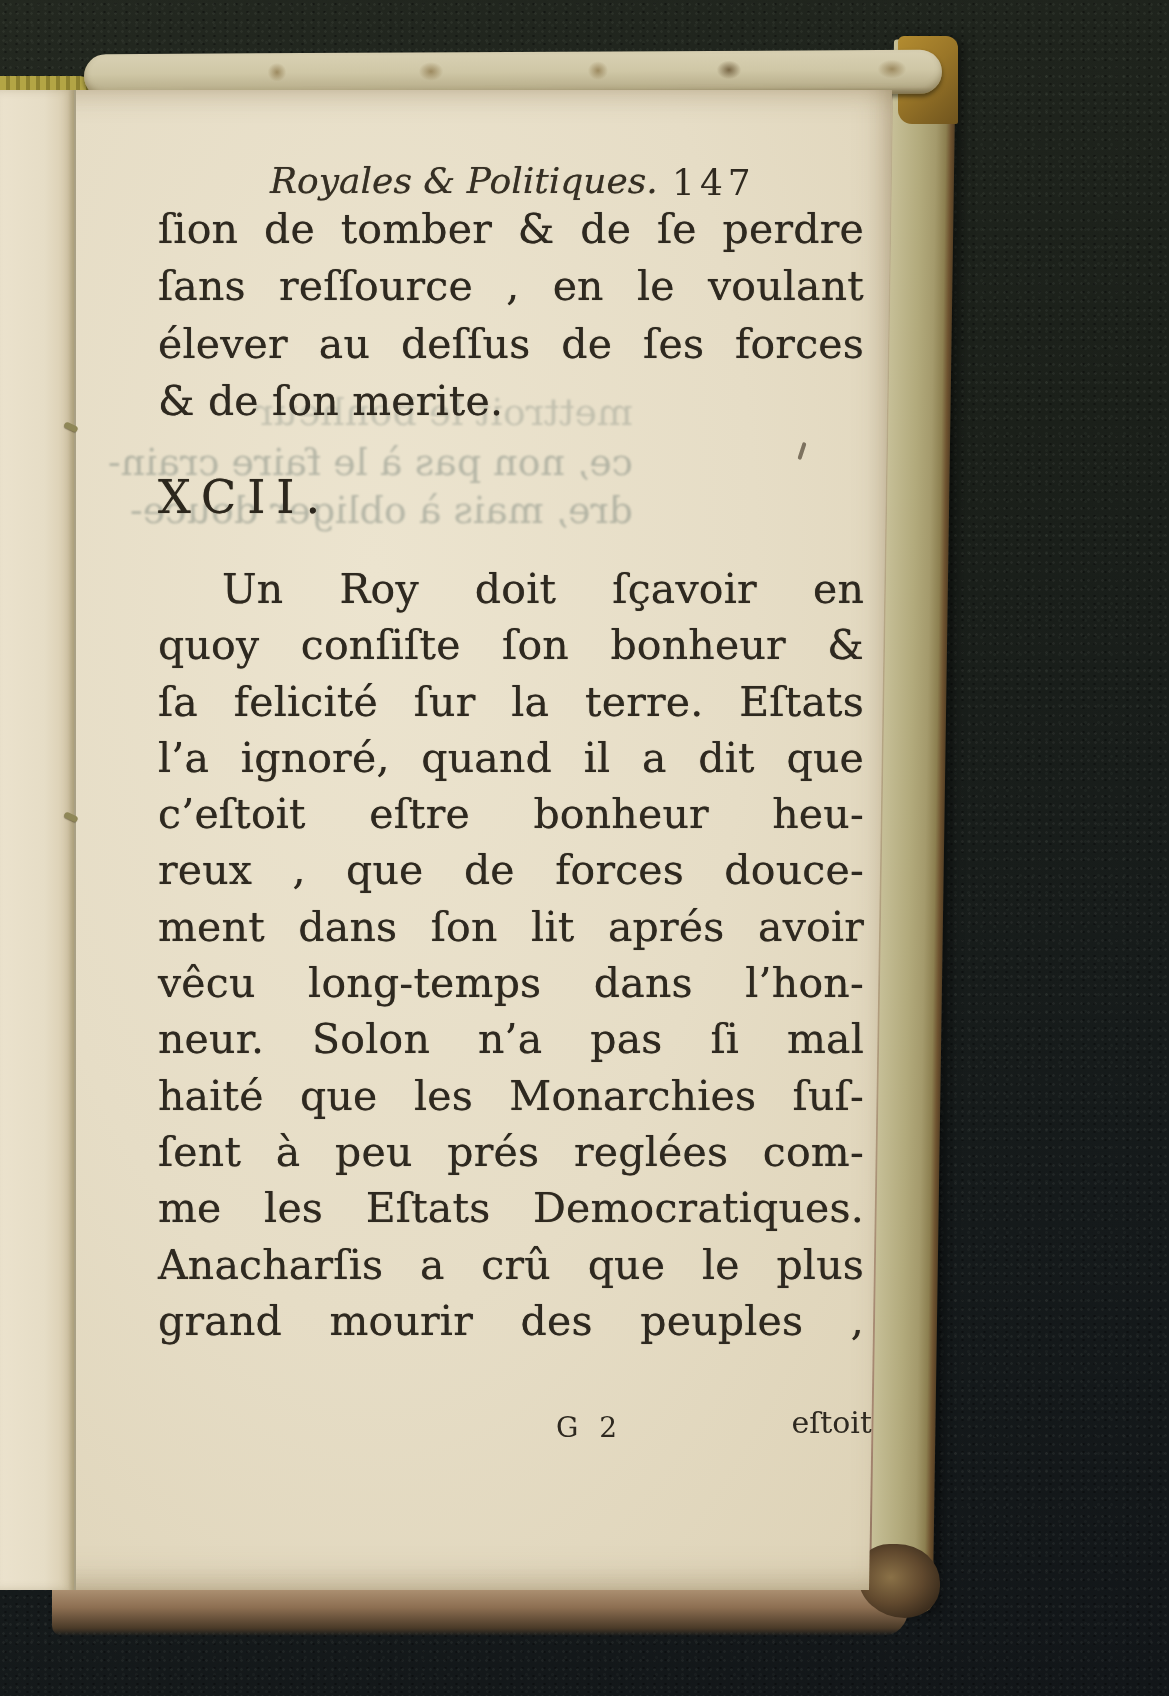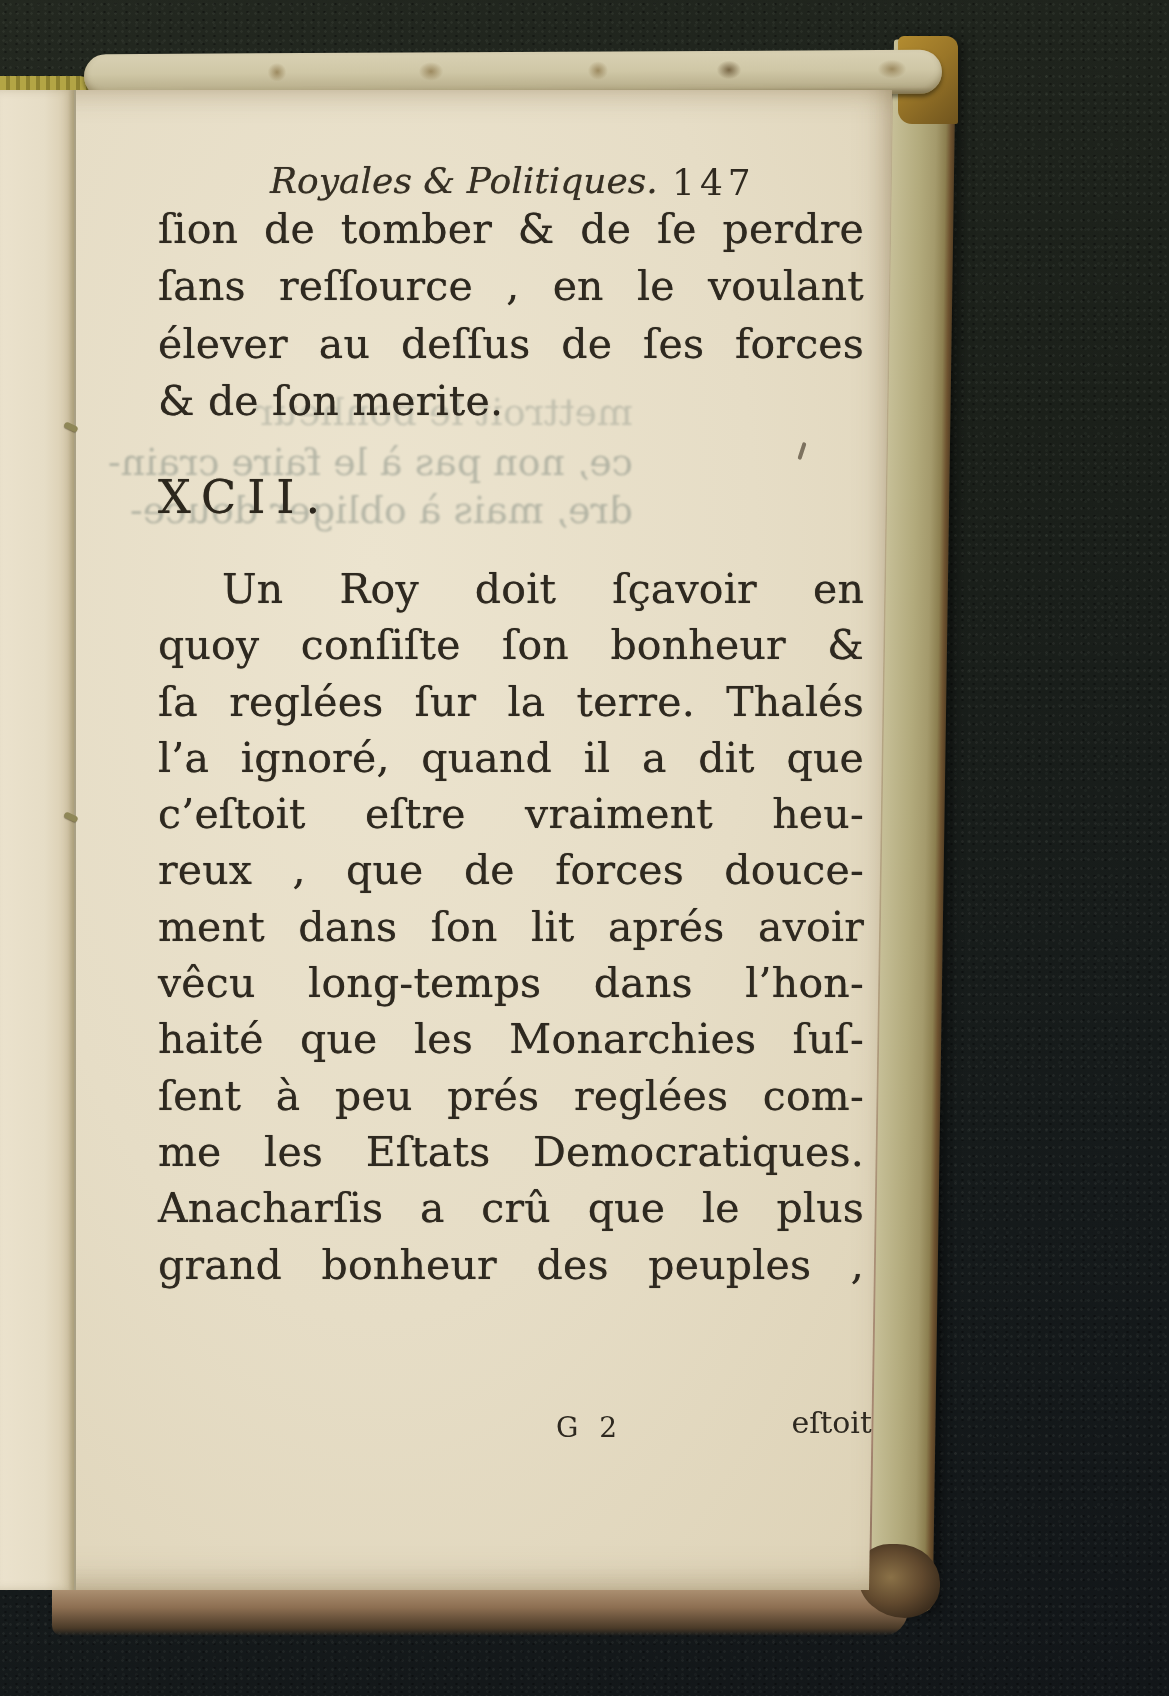--- a/index.html
+++ b/index.html
@@ -134,31 +134,32 @@
           <div class="line just">ſans reſſource , en le voulant</div>
           <div class="line just">élever au deſſus de ſes forces</div>
           <div class="line">&amp; de ſon merite.</div>
         </div>
 
         <div class="heading">XCII.</div>
 
         <div class="block2">
           <div class="line just indent">Un Roy doit ſçavoir en</div>
           <div class="line just">quoy conſiſte ſon bonheur &amp;</div>
-          <div class="line just">ſa reglées ſur la terre. Thalés</div>
+          <div class="line just">ſa felicité ſur la terre. Eſtats</div>
           <div class="line just">l’a ignoré, quand il a dit que</div>
-          <div class="line just">c’eſtoit eſtre vraiment heu-</div>
+          <div class="line just">c’eſtoit eſtre bonheur heu-</div>
           <div class="line just">reux , que de forces douce-</div>
           <div class="line just">ment dans ſon lit aprés avoir</div>
           <div class="line just">vêcu long-temps dans l’hon-</div>
+          <div class="line just">neur. Solon n’a pas ſi mal</div>
           <div class="line just">haité que les Monarchies ſuſ-</div>
           <div class="line just">ſent à peu prés reglées com-</div>
           <div class="line just">me les Eſtats Democratiques.</div>
           <div class="line just">Anacharſis a crû que le plus</div>
-          <div class="line just">grand bonheur des peuples ,</div>
+          <div class="line just">grand mourir des peuples ,</div>
         </div>
 
         <div class="catch-row">
           <span class="sig">G 2</span>
           <span class="catchword">eſtoit</span>
         </div>
 
       </div>
     </div>
 

